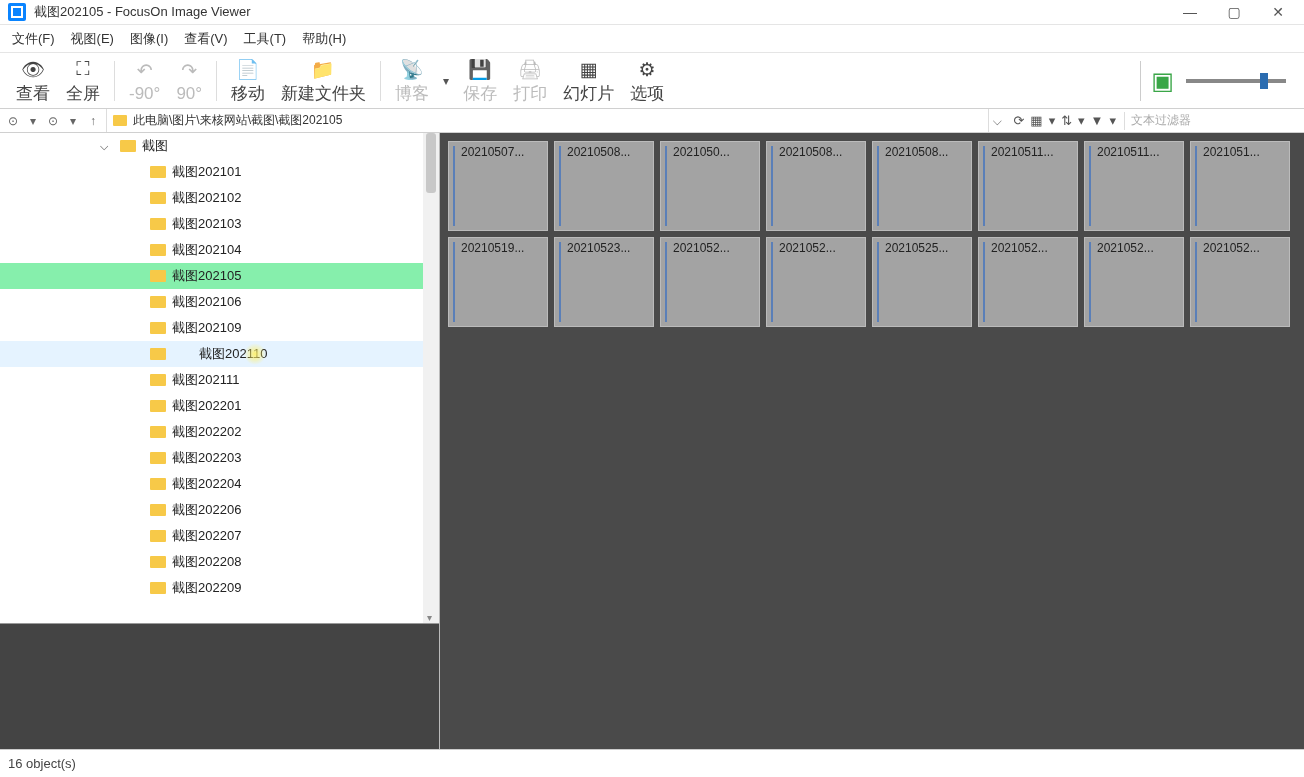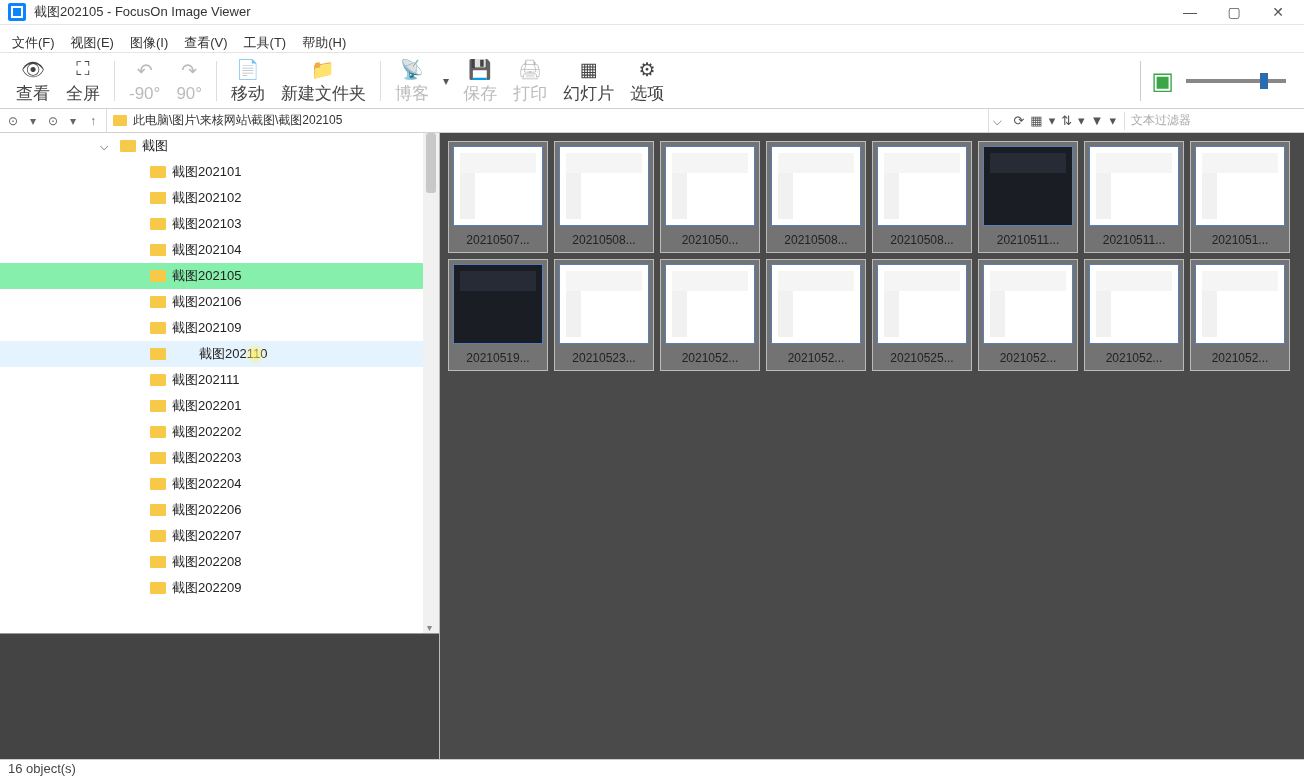--- a/index.html
+++ b/index.html
@@ -7,21 +7,21 @@
 
 
 .titlebar { height: 25px; display: flex; align-items: center; padding: 0 8px; border-bottom: 1px solid #e5e5e5; }
 .titlebar .app-icon { width: 18px; height: 18px; background: #0a84ff; border-radius: 2px; margin-right: 8px; position: relative; }
 .titlebar .app-icon::after { content:""; position:absolute; inset:3px; border:2px solid #fff; }
 .titlebar .title { font-size: 13px; color: #333; flex: 1; }
 .win-controls { display: flex; gap: 24px; margin-right: 8px; }
 .win-controls span { width: 20px; height: 20px; display: flex; align-items: center; justify-content: center; color: #555; font-size: 14px; }
 
 
-.menubar { height: 28px; display: flex; align-items: flex-end; padding: 0 12px; gap: 16px; border-bottom: 1px solid #e5e5e5; font-size: 13px; color: #333; }
+.menubar { height: 28px; display: flex; align-items: center; padding: 0 12px; gap: 16px; border-bottom: 1px solid #e5e5e5; font-size: 13px; color: #333; }
 .menubar span { cursor: pointer; }
 
 
 .toolbar { height: 56px; display: flex; align-items: center; border-bottom: 1px solid #d0d0d0; padding: 0 8px; }
 .tool-item { display: flex; flex-direction: column; align-items: center; justify-content: center; height: 100%; padding: 0 8px; color: #444; min-width: 36px; }
 .tool-item.disabled { color: #bbb; }
 .tool-item .tic { font-size: 19px; height: 26px; display: flex; align-items: center; }
 .tool-item .tlbl { font-size: 17px; }
 .tool-sep { width: 1px; background: #ddd; height: 40px; margin: 0 6px; }
 .tool-more { color: #555; padding: 0 6px; align-self: center; }
@@ -59,29 +59,29 @@
 .tree-row.hover { background: #e5f3ff; }
 .tree-row .expand { width: 14px; color: #666; font-size: 11px; }
 .tree-row .fld { width: 16px; height: 12px; background: #f7c948; border-radius: 1px; }
 .cursor-spot { position:absolute; width:22px; height:22px; background: radial-gradient(circle, rgba(255,240,100,0.9) 0%, rgba(255,240,100,0) 70%); border-radius:50%; pointer-events:none; }
 
 .preview-strip { height: 126px; background: #444; border-top: 1px solid #999; }
 
 
 .grid-area { flex: 1; background: #4a4a4a; padding: 8px; overflow: auto; }
 .grid { display: grid; grid-template-columns: repeat(8, 100px); gap: 6px; }
-.thumb { width: 100px; background: #737373; border: 1px solid #bbb; display: flex; flex-direction: column; }
+.thumb { width: 100px; background: #a3a3a3; border: 1px solid #bbb; display: flex; }
 .thumb .img { height: 80px; margin: 4px; background: #fff; border: 1px solid #5a7fb8; display:flex; align-items:center; justify-content:center; font-size:8px; color:#888; position:relative; overflow:hidden; }
 .thumb .img.dark { background:#1a1d24; }
 .thumb .img::before { content:""; position:absolute; inset:6px; background:linear-gradient(#f0f0f0 30%, transparent 30%), linear-gradient(90deg,#e8e8e8 20%, transparent 20%); opacity:0.6;}
 .thumb .img.dark::before { background:linear-gradient(#2a2f3a 30%, transparent 30%); opacity:0.8;}
 .thumb .cap { font-size: 12px; color: #222; text-align: center; padding: 3px 2px 5px; overflow: hidden; text-overflow: ellipsis; white-space: nowrap; }
 
 
-.status { height: 18px; display: flex; align-items: center; padding: 0 8px; border-top: 1px solid #ccc; font-size: 13px; color: #444; }
+.status { height: 28px; display: flex; align-items: center; padding: 0 8px; border-top: 1px solid #ccc; font-size: 13px; color: #444; }
 </style>
 </head>
 <body>
 
 <div class="titlebar">
   <div class="app-icon"></div>
   <div class="title">截图202105 - FocusOn Image Viewer</div>
   <div class="win-controls">
     <span>—</span>
     <span>▢</span>

